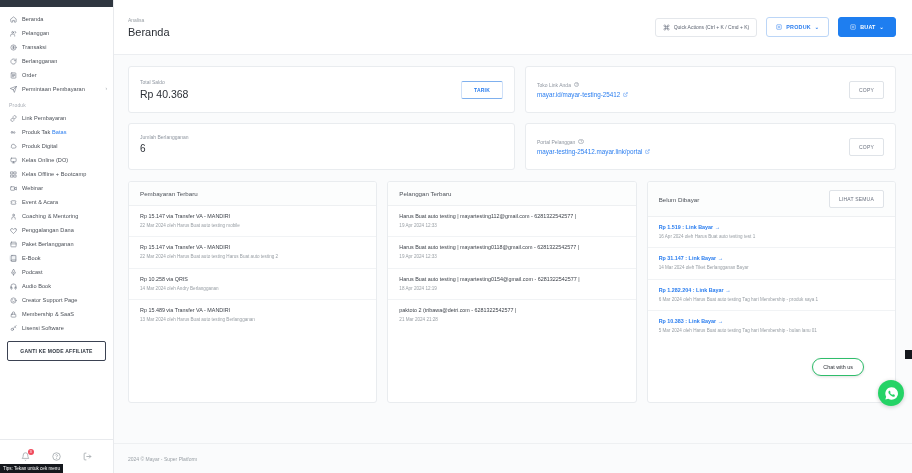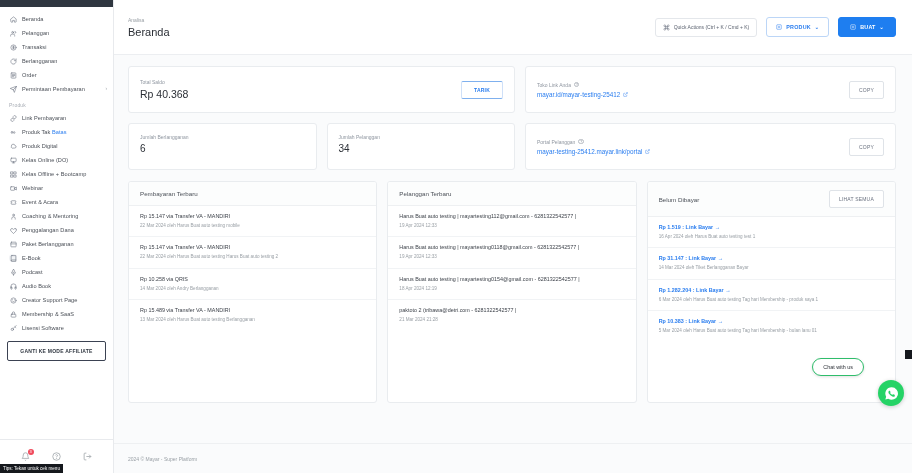--- a/index.html
+++ b/index.html
@@ -472,24 +472,20 @@
               <div class="stat-lbl">Total Saldo</div>
               <div class="stat-val">Rp 40.368</div>
             </div>
             <div class="btn-ghost-blue">TARIK</div>
           </div>
           <div class="two-up">
             <div class="card">
               <div class="stat-lbl">Jumlah Berlangganan</div>
               <div class="stat-val sm">6</div>
             </div>
-            <div class="card">
-              <div class="stat-lbl">Jumlah Pelanggan</div>
-              <div class="stat-val sm">34</div>
-            </div>
           </div>
         </div>
 
         <div class="link-col">
           <div class="card link-card">
             <div>
               <div class="link-lbl">
                 <span>Toko Link Anda</span>
                 <span class="q">?</span>
               </div>

